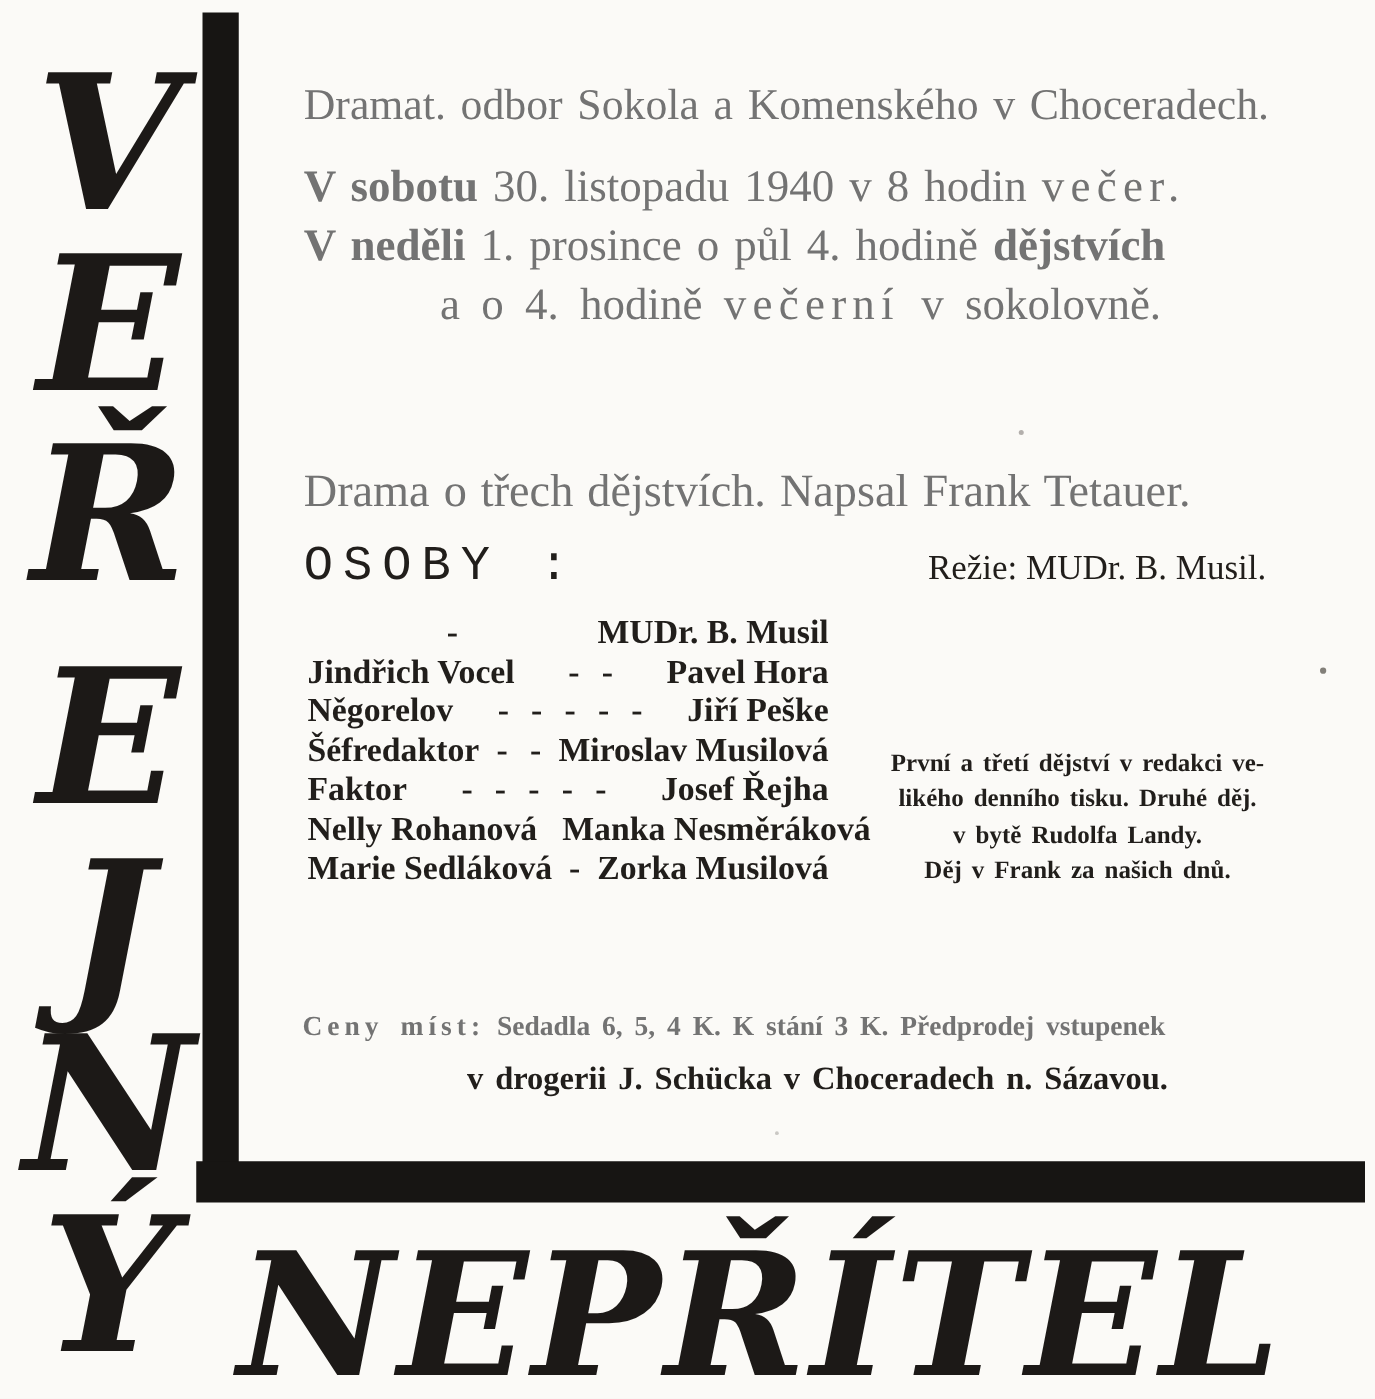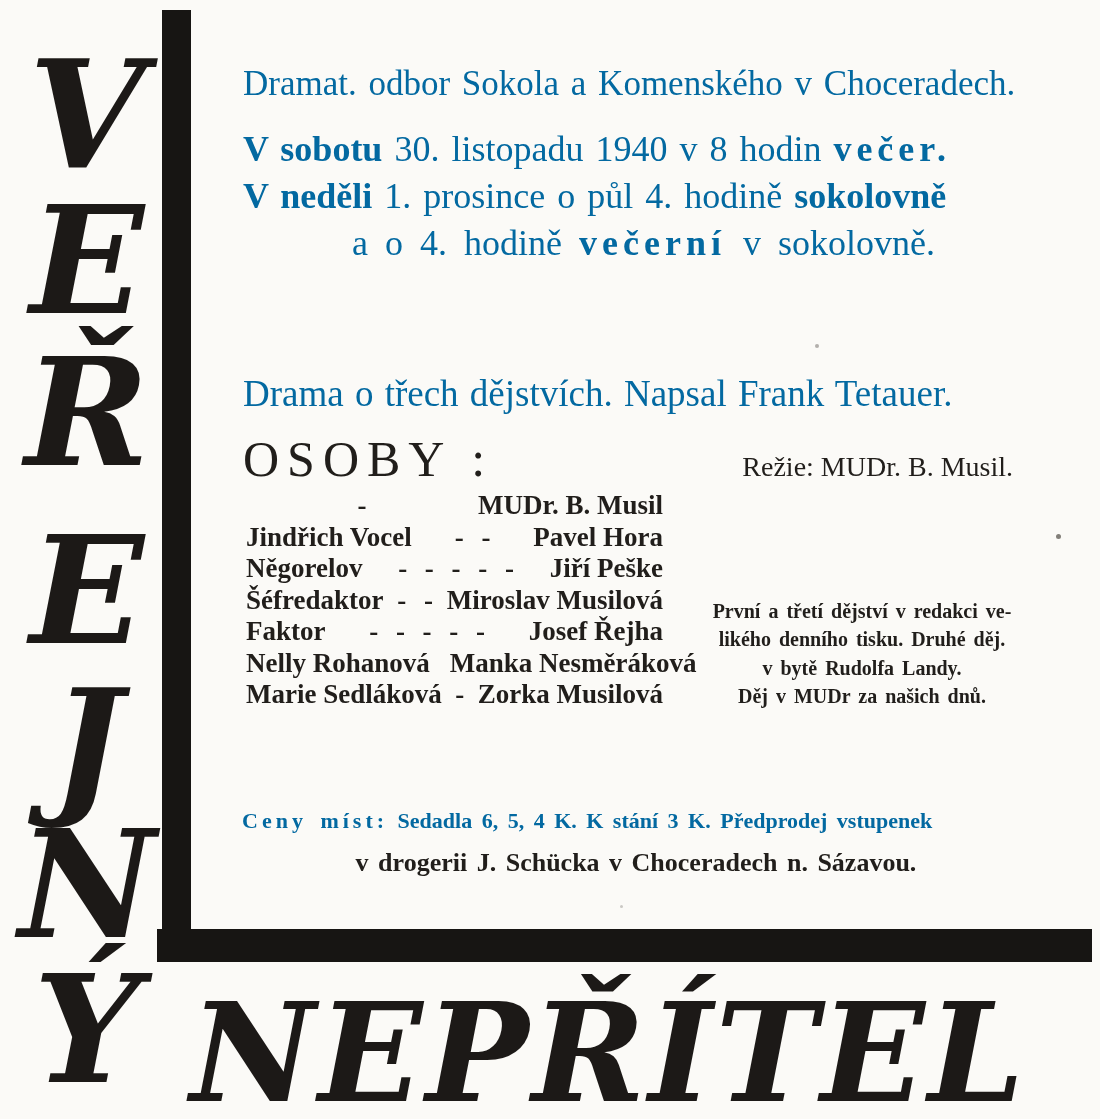--- a/index.html
+++ b/index.html
@@ -22,53 +22,53 @@
     font-family:"DejaVu Serif", serif;
     font-style:italic;font-weight:bold;
     font-size:150px;line-height:1;
     color:#1c1917;
     letter-spacing:0;
   }
   
   .vbar{position:absolute;left:162px;top:10px;width:29px;height:920px;background:#171513;}
   .hbar{position:absolute;left:157px;top:929px;width:935px;height:33px;background:#171513;}
   
-  .line{position:absolute;white-space:nowrap;line-height:1;color:#0369a1;}
+  .line{position:absolute;white-space:nowrap;line-height:1;color:#737373;}
   .organizer{left:243px;top:66px;font-size:35px;word-spacing:3px;}
   .sched{font-size:36px;word-spacing:3px;}
   .sched b{font-weight:bold;}
-  .sp-em{font-weight:bold;letter-spacing:5px;}
+  .sp-em{font-weight:normal;letter-spacing:5px;}
   .sched1{left:243px;top:131px;}
   .sched2{left:243px;top:178px;}
   .sched3{left:352px;top:225px;word-spacing:8px;}
   
   .drama{left:243px;top:375px;font-size:37px;word-spacing:2px;}
   .osoby-row{
     position:absolute;left:243px;top:434px;width:770px;
     display:flex;justify-content:space-between;align-items:baseline;line-height:1;
   }
-  .osoby{font-size:50px;letter-spacing:8px;white-space:nowrap;}
+  .osoby{font-size:39px;letter-spacing:8px;white-space:nowrap;font-family:Liberation Mono, monospace;}
   .rezie{font-size:28px;white-space:nowrap;}
   
   .cast{position:absolute;left:246px;top:490px;width:417px;font-weight:bold;font-size:27px;}
   .cast-row{display:flex;align-items:baseline;line-height:31.5px;height:31.5px;}
   .cast-role{white-space:nowrap;}
   .cast-dashes{flex:1;text-align:center;word-spacing:11px;padding:0 10px;}
   .cast-actor{white-space:nowrap;}
   
   .note{
     position:absolute;left:678px;top:597px;width:368px;
     text-align:center;font-weight:bold;font-size:20px;line-height:28.4px;
     word-spacing:3px;
   }
   
   .prices1{left:242px;top:810px;font-size:22px;font-weight:bold;word-spacing:4px;}
   .prices-label{letter-spacing:4px;}
   .prices2{
-    position:absolute;left:242px;top:850px;width:788px;
+    position:absolute;left:260px;top:850px;width:788px;
     text-align:center;font-size:26px;font-weight:bold;word-spacing:3px;line-height:1;
     white-space:nowrap;
   }
   
   .nepritel{
     position:absolute;left:190px;top:984px;
     font-family:"DejaVu Serif", serif;
     font-style:italic;font-weight:bold;
     font-size:137px;line-height:1;letter-spacing:3px;
     color:#1c1917;white-space:nowrap;
@@ -98,21 +98,21 @@
   <div class="line organizer">Dramat. odbor Sokola a Komenského v Choceradech.</div>
 
   <div class="line sched sched1">
     <b>V sobotu</b>
     <span>30. listopadu 1940 v 8 hodin</span>
     <span class="sp-em">večer.</span>
   </div>
   <div class="line sched sched2">
     <b>V neděli</b>
     <span>1. prosince o půl 4. hodině</span>
-    <b>sokolovně</b>
+    <b>dějstvích</b>
   </div>
   <div class="line sched sched3">
     <span>a o 4. hodině</span>
     <span class="sp-em">večerní</span>
     <span>v sokolovně.</span>
   </div>
 
   <div class="line drama">Drama o třech dějstvích. Napsal Frank Tetauer.</div>
 
   <div class="osoby-row">
@@ -154,21 +154,21 @@
       <span class="cast-role">Marie Sedláková</span>
       <span class="cast-dashes">-</span>
       <span class="cast-actor">Zorka Musilová</span>
     </div>
   </div>
 
   <div class="note">
     <div>První a třetí dějství v redakci ve-</div>
     <div>likého denního tisku. Druhé děj.</div>
     <div>v bytě Rudolfa Landy.</div>
-    <div>Děj v MUDr za našich dnů.</div>
+    <div>Děj v Frank za našich dnů.</div>
   </div>
 
   <div class="line prices1">
     <span class="prices-label">Ceny míst:</span>
     <span>Sedadla 6, 5, 4 K. K stání 3 K. Předprodej vstupenek</span>
   </div>
   <div class="prices2">v drogerii J. Schücka v Choceradech n. Sázavou.</div>
 
   <div class="nepritel">NEPŘÍTEL</div>
 

